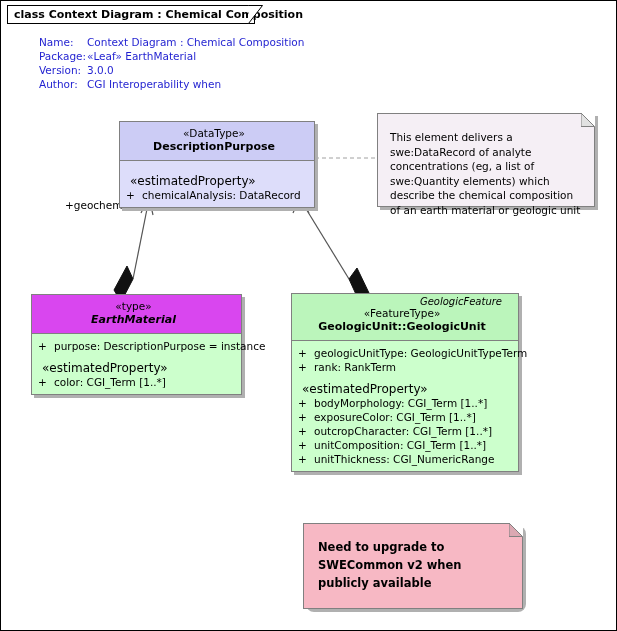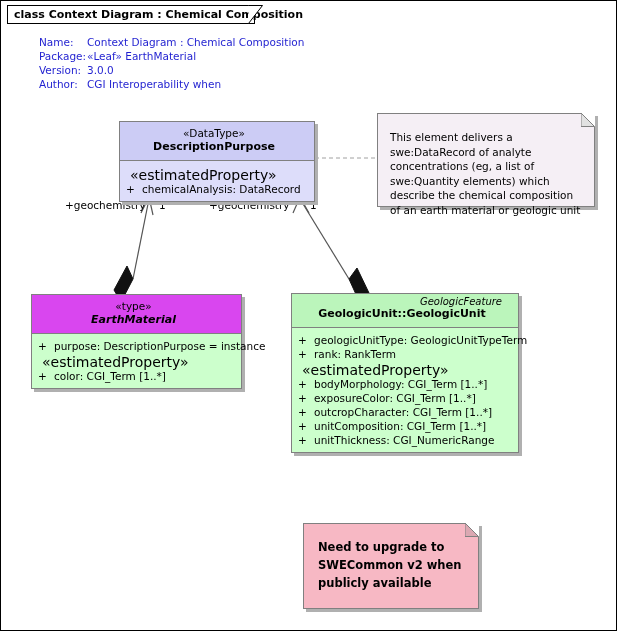--- a/index.html
+++ b/index.html
@@ -102,25 +102,25 @@
     white-space: nowrap;
     position: relative;
     padding-left: 16px;
   }
   .attr .vis {
     position: absolute;
     left: 0;
     top: 0;
   }
   .grouplabel {
-    font-size: 14px;
+    font-size: 12px;
     color: #000000;
     line-height: 14px;
     padding-left: 4px;
-    margin-top: 2px;
+    margin-top: 8px;
   }
   .corner-tag {
     font-size: 10px;
     font-style: italic;
     color: #000000;
     text-align: right;
     padding: 2px 6px 0 0;
   }
 
   
@@ -185,22 +185,23 @@
     left: 376px;
     top: 112px;
     width: 218px;
     height: 94px;
   }
   #noteInfo .note-inner { background: #f5eff5; }
 
   #notePink {
     left: 302px;
     top: 522px;
-    width: 176px;
+    width: 220px;
     height: 86px;
+    border-radius: 8px;
   }
   #notePink .note-inner { background: #f7b8c4; }
   #notePink .note-text {
     font-weight: bold;
     font-size: 11.5px;
     line-height: 18px;
     padding: 14px 14px;
   }
 
   
@@ -305,20 +306,21 @@
       <div class="attr">
         <span class="vis">+</span>
         <span>color: CGI_Term [1..*]</span>
       </div>
     </div>
   </div>
 
   <div class="umlbox" id="geoUnit">
     <div class="head">
       <div class="corner-tag">GeologicFeature</div>
+      <div class="stereo">«FeatureType»</div>
       <div class="clsname">GeologicUnit::GeologicUnit</div>
     </div>
     <div class="divider"></div>
     <div class="body">
       <div class="attr">
         <span class="vis">+</span>
         <span>geologicUnitType: GeologicUnitTypeTerm</span>
       </div>
       <div class="attr">
         <span class="vis">+</span>

